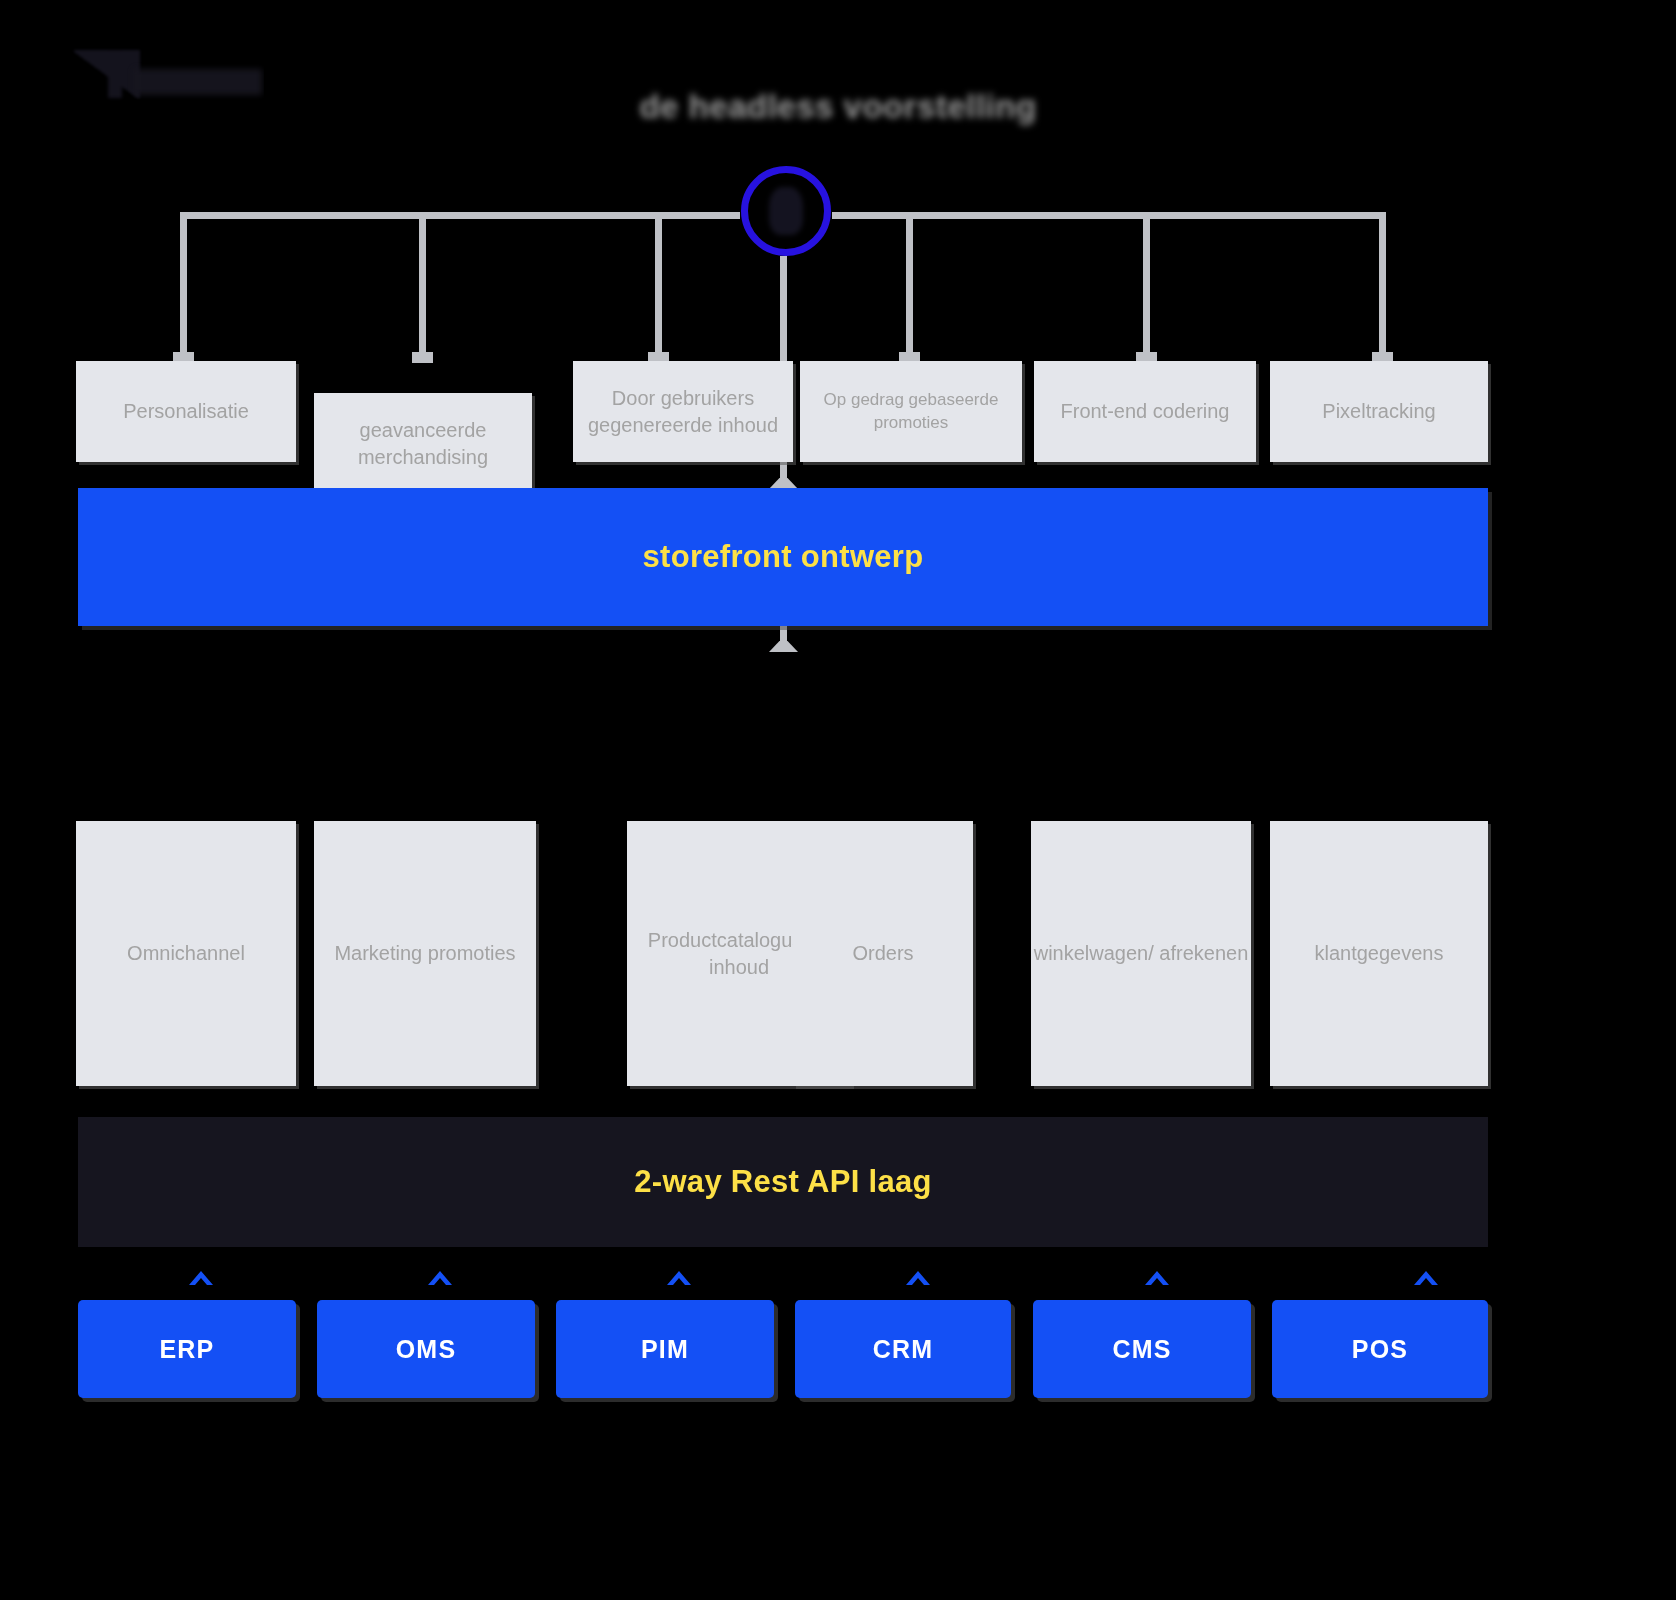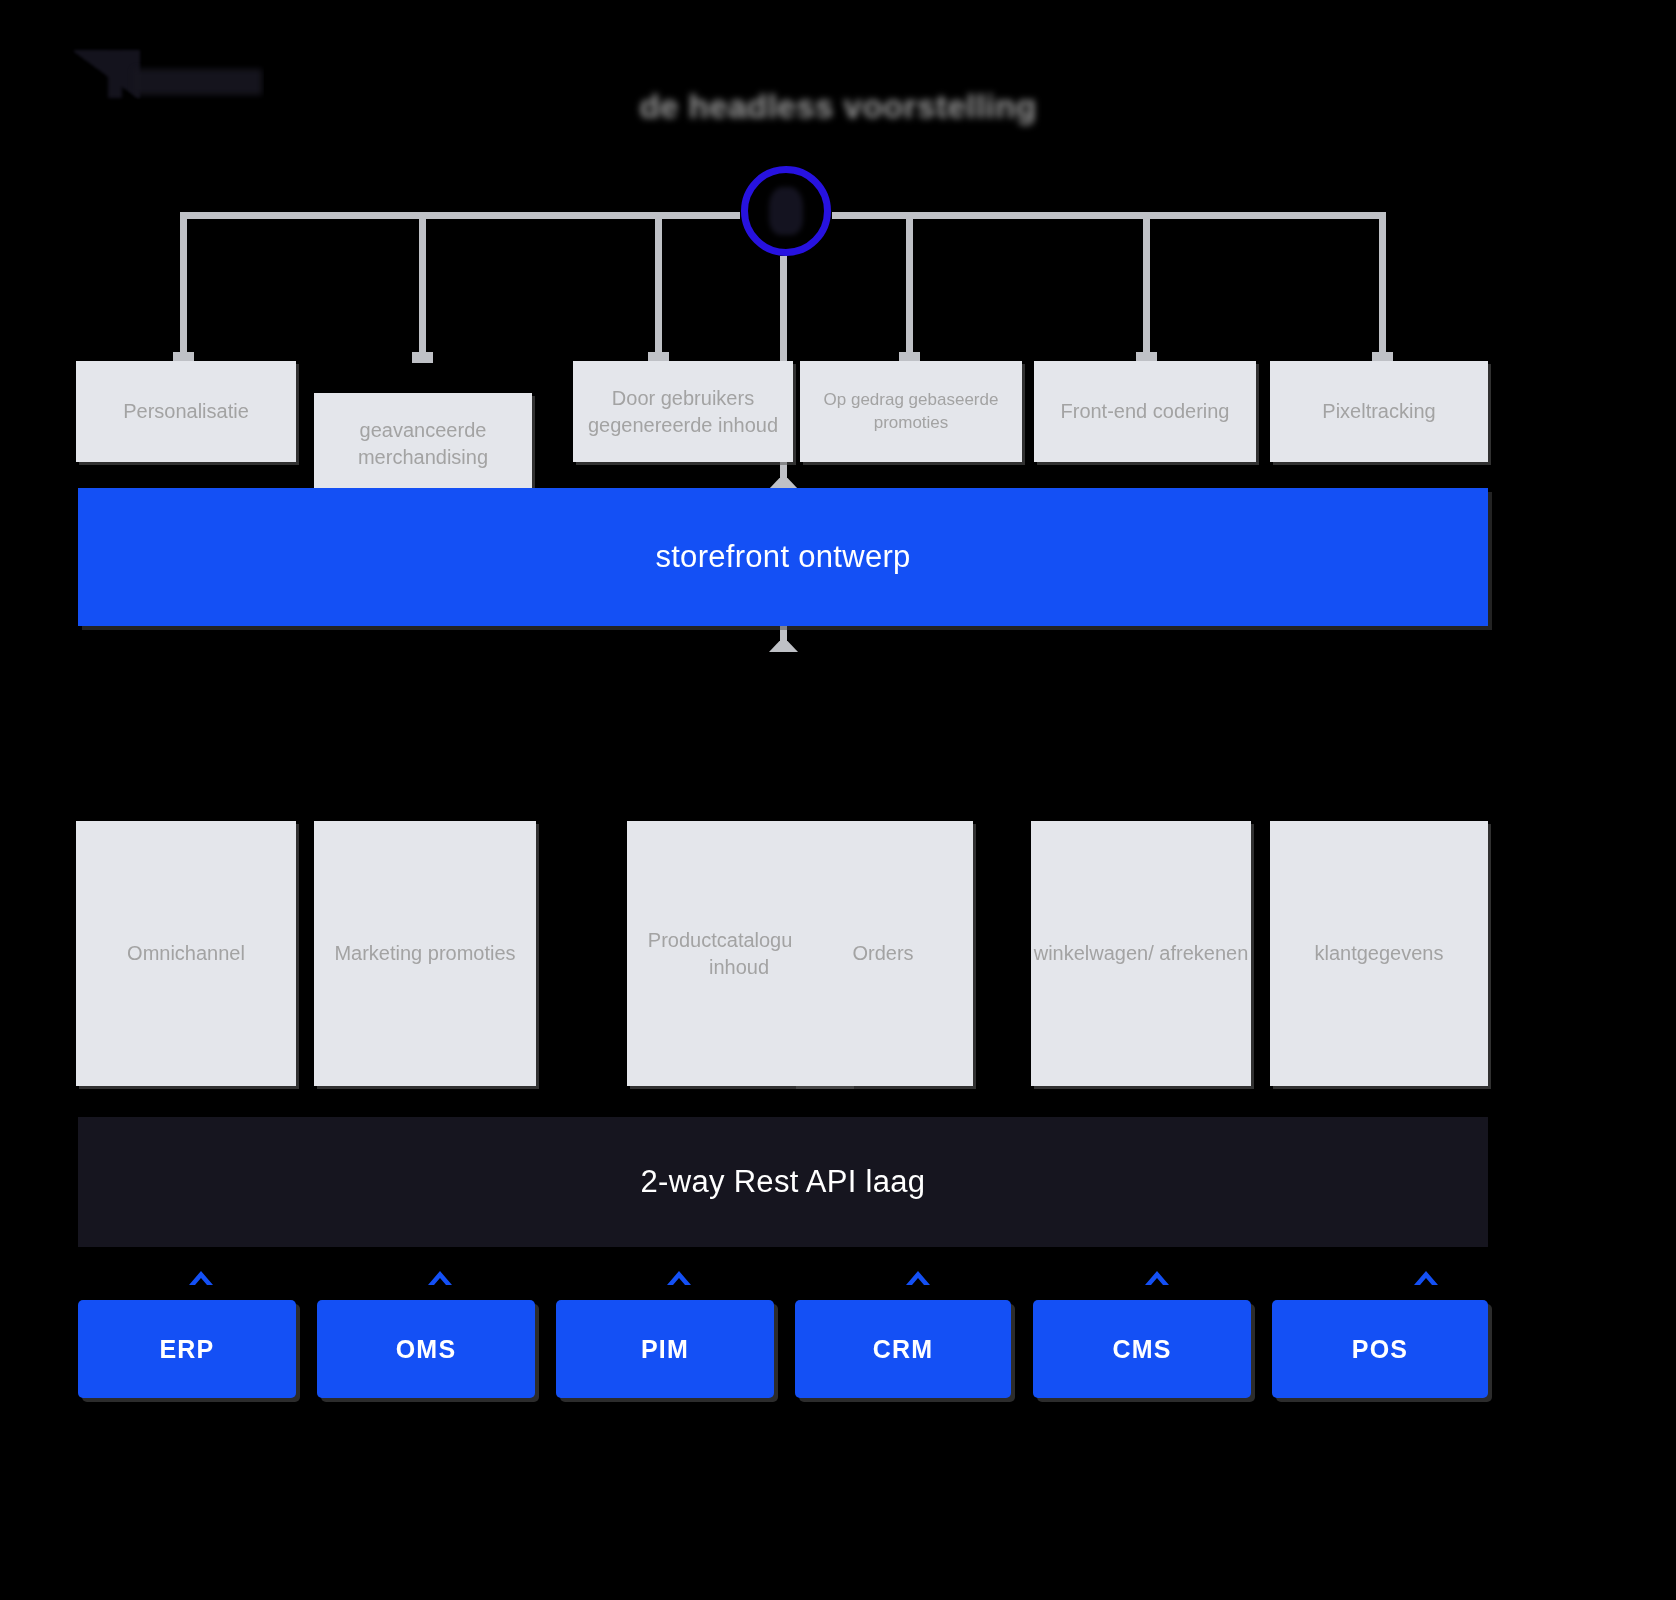--- a/index.html
+++ b/index.html
@@ -170,22 +170,22 @@
   }
 
   
   .banner {
     position: absolute;
     left: 78px;
     width: 1410px;
     display: flex;
     align-items: center;
     justify-content: center;
-    color: #ffffff;
-    font-weight: 400;
+    color: #fde047;
+    font-weight: 700;
     letter-spacing: .3px;
     box-shadow: 4px 4px 0 rgba(70,70,70,.5);
   }
   .banner-storefront {
     top: 488px;
     height: 138px;
     background: #1450f5;
     font-size: 31px;
   }
   .banner-reporting {

